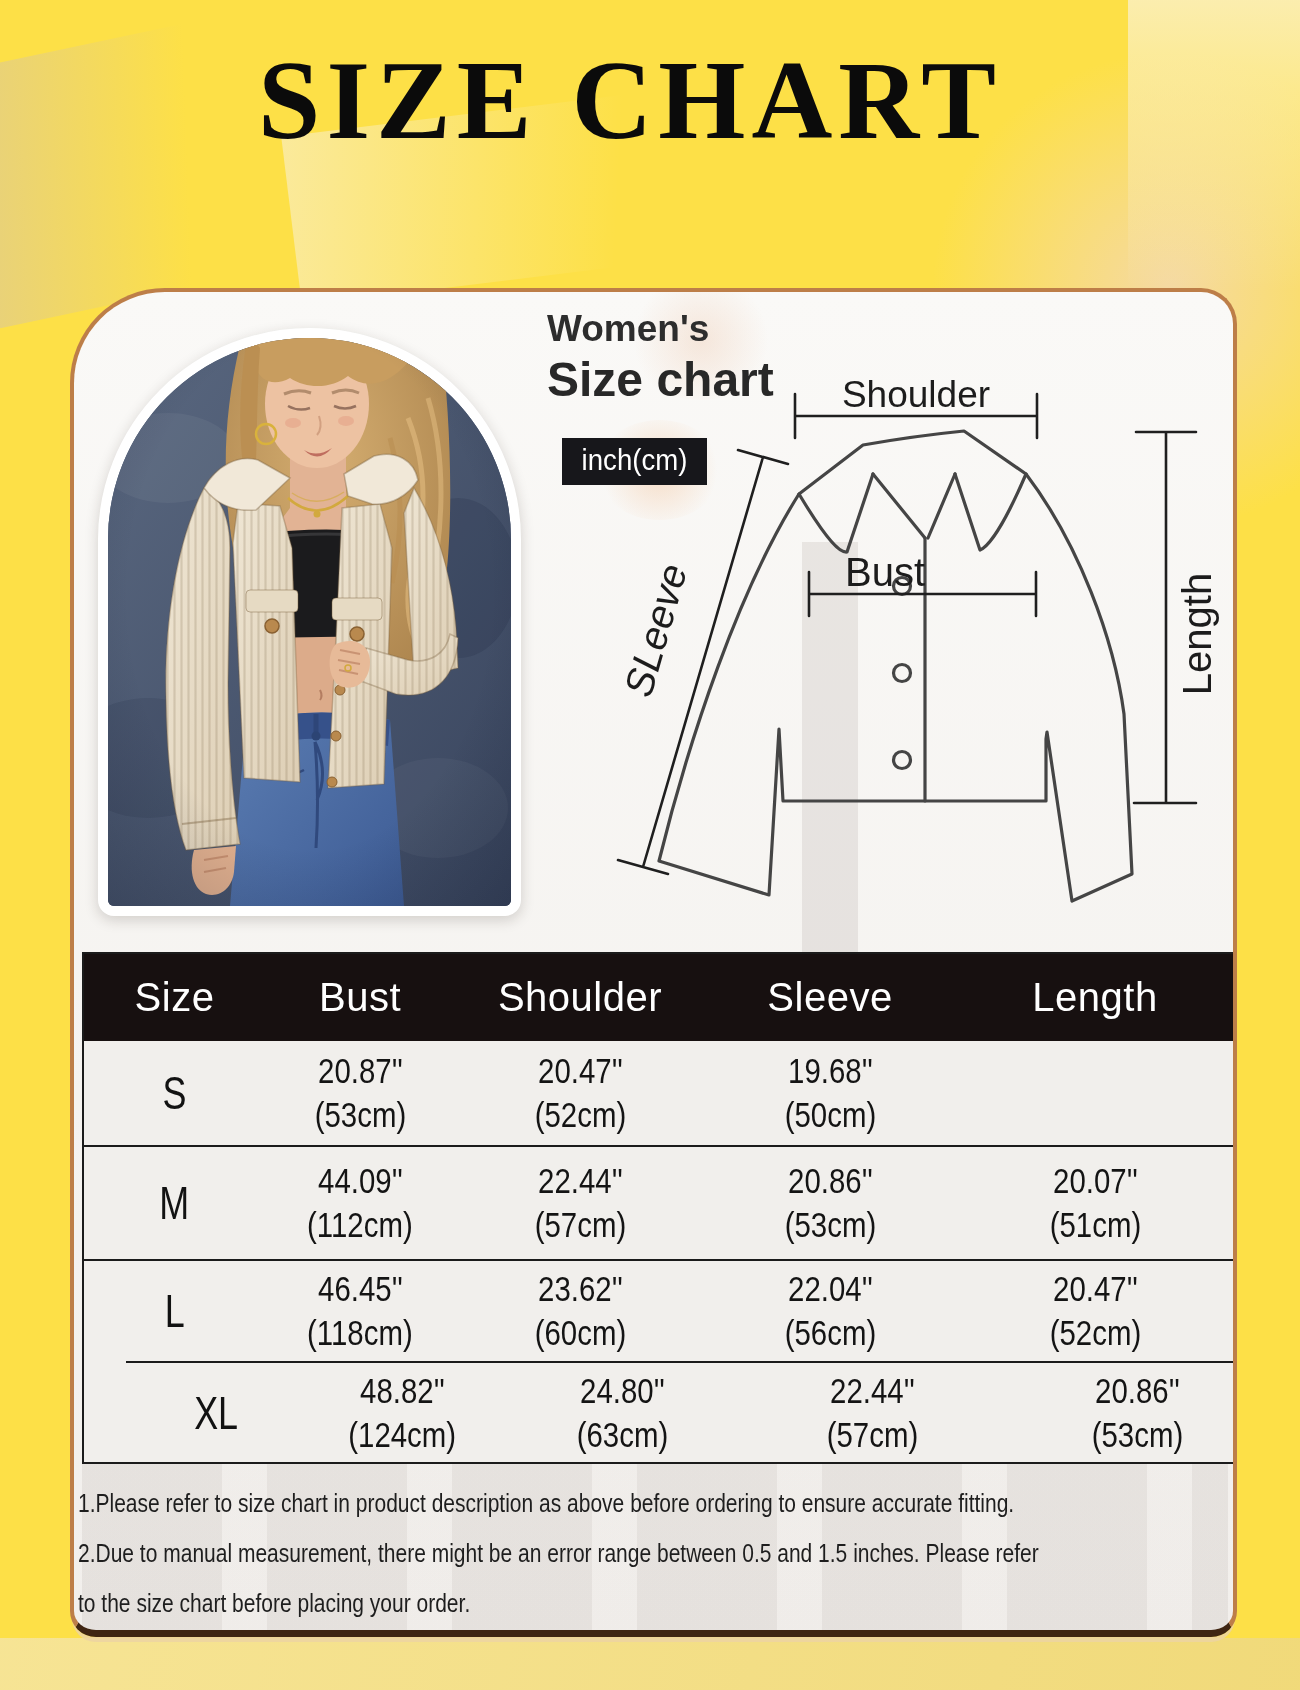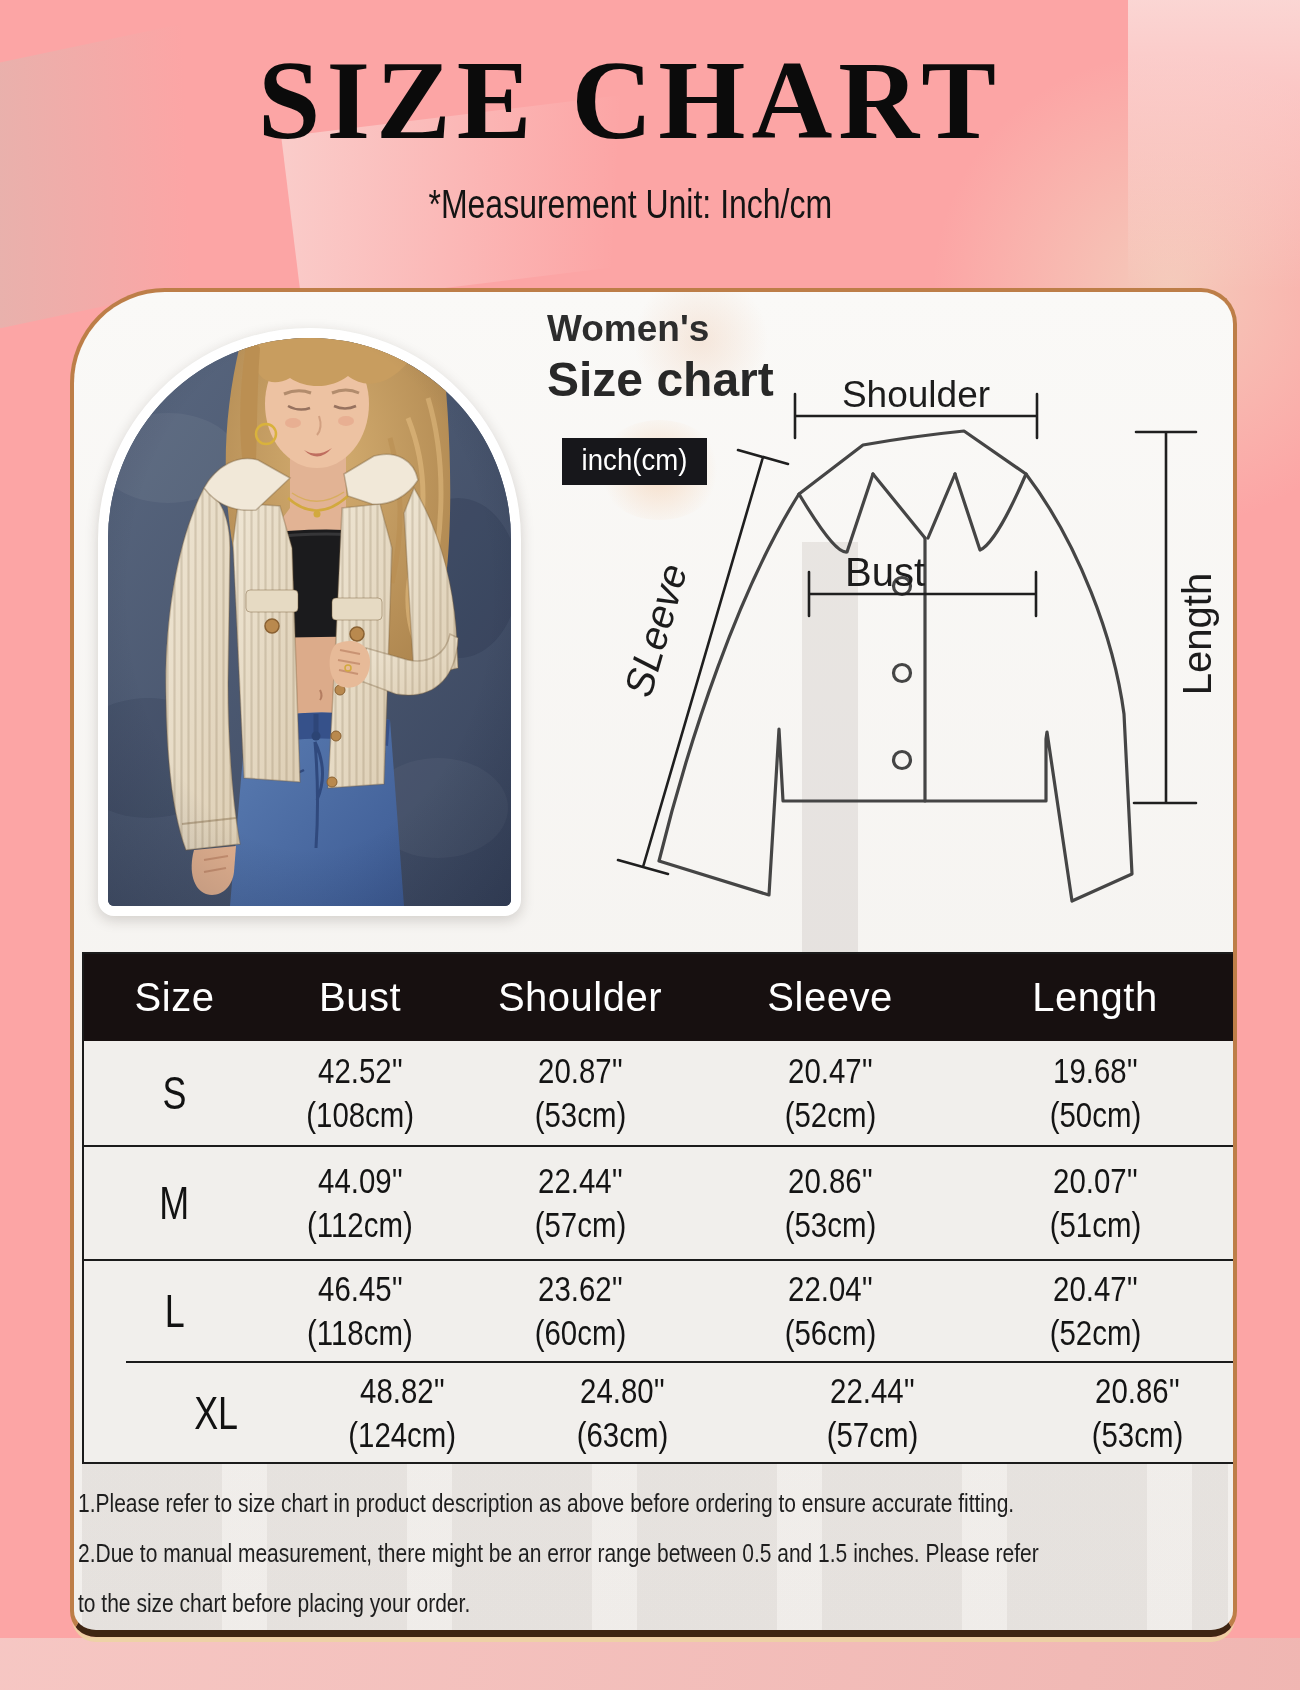--- a/index.html
+++ b/index.html
@@ -1,17 +1,17 @@
 <!DOCTYPE html>
 <html><head>
 <meta charset="utf-8">
 <style>
   html,body{margin:0;padding:0;background:#d9cec5;}
   .page{position:relative;width:1300px;height:1690px;overflow:hidden;
-        background:#fca5a5;font-family:"Liberation Sans","DejaVu Sans",sans-serif;}
+        background:#fde047;font-family:"Liberation Sans","DejaVu Sans",sans-serif;}
   
   .bg-circle{position:absolute;left:930px;top:50px;width:480px;height:480px;border-radius:50%;
     background:radial-gradient(circle,rgba(242,215,194,.75) 0%,rgba(242,215,194,0) 70%);}
   .bg-band{position:absolute;left:1128px;top:0;width:172px;height:290px;
     background:linear-gradient(180deg,rgba(250,246,242,.6),rgba(250,246,242,0));}
   .bg-streak1{position:absolute;left:-30px;top:40px;width:300px;height:260px;transform:rotate(-12deg);
     background:linear-gradient(100deg,rgba(208,192,181,.55),rgba(208,192,181,0) 70%);}
   .bg-streak2{position:absolute;left:290px;top:110px;width:430px;height:170px;transform:rotate(-7deg);
     background:linear-gradient(100deg,rgba(248,243,238,.5),rgba(248,243,238,0) 75%);}
   .bg-bottom{position:absolute;left:0;top:1638px;width:1300px;height:52px;
@@ -77,23 +77,20 @@
 
 <div class="page">
 
   <div class="bg-circle"></div>
   <div class="bg-band"></div>
   <div class="bg-streak1"></div>
   <div class="bg-streak2"></div>
   <div class="bg-bottom"></div>
 
   <div class="title">SIZE CHART</div>
-  <div class="subtitle">
-    <span class="cx">*Measurement Unit: Inch/cm</span>
-  </div>
 
   <section class="card">
 
     <div class="ul ul-win3"></div>
     <div class="ul ul-win1"></div>
     <div class="ul ul-win2"></div>
     <div class="ul ul-pole"></div>
     <div class="ul ul-peach1"></div>
     <div class="ul ul-peach2"></div>
     <div class="ul ul-store"></div>
@@ -233,21 +230,20 @@
       <div class="t-head">
         <div>Size</div>
         <div>Bust</div>
         <div>Shoulder</div>
         <div>Sleeve</div>
         <div>Length</div>
       </div>
 
       <div class="t-row r1">
         <div class="t-size"><span class="cx">S</span></div>
-        <div class="t-cell"><span class="cx">42.52''</span><br><span class="cx">(108cm)</span></div>
         <div class="t-cell"><span class="cx">20.87''</span><br><span class="cx">(53cm)</span></div>
         <div class="t-cell"><span class="cx">20.47''</span><br><span class="cx">(52cm)</span></div>
         <div class="t-cell"><span class="cx">19.68''</span><br><span class="cx">(50cm)</span></div>
       </div>
 
       <div class="t-row r2">
         <div class="t-size"><span class="cx">M</span></div>
         <div class="t-cell"><span class="cx">44.09''</span><br><span class="cx">(112cm)</span></div>
         <div class="t-cell"><span class="cx">22.44''</span><br><span class="cx">(57cm)</span></div>
         <div class="t-cell"><span class="cx">20.86''</span><br><span class="cx">(53cm)</span></div>

